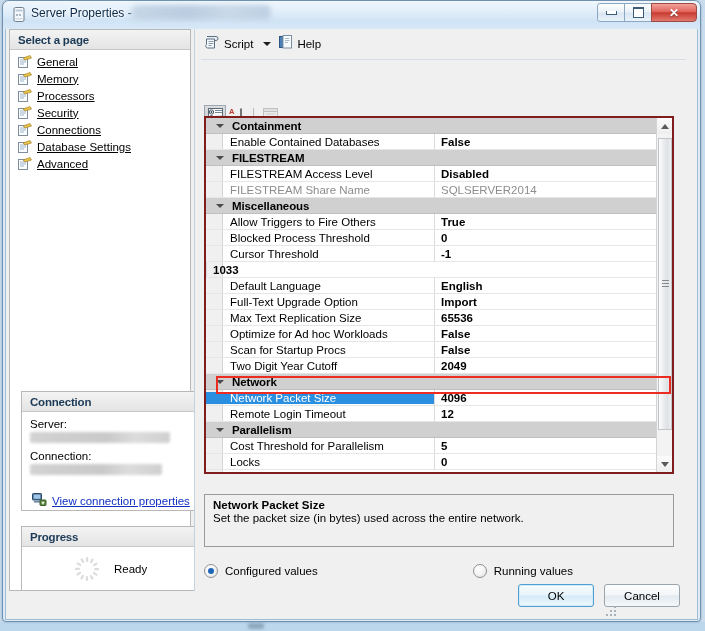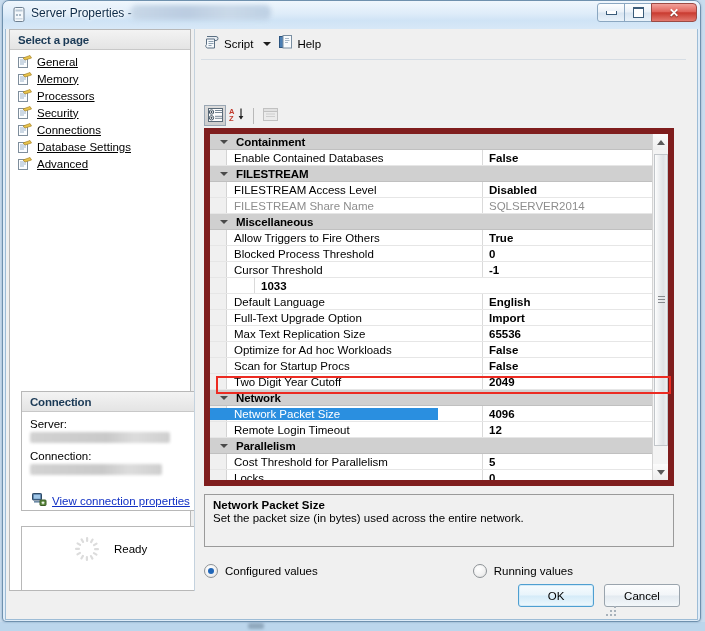--- a/index.html
+++ b/index.html
@@ -247,23 +247,23 @@
   .gt-btn.pressed {
     border: 1px solid #9aa7b4;
     background: linear-gradient(180deg,#dcdcdc,#cdcdcd);
   }
   .gt-sep { width: 1px; height: 16px; background: #b9b9b9; margin: 0 5px; }
   .gt-btn.disabled { opacity: .45; }
 
   
   .grid {
     position: absolute;
-    left: 9px; top: 99px;
+    left: 9px; top: 87px;
     width: 470px; height: 358px;
-    border: 6px solid #7f1d1d;
+    border: 2px solid #7f1d1d;
     background: #fff;
     box-sizing: border-box;
     overflow: hidden;
   }
   .grid-rows { position: absolute; left: 0; top: 0; width: 453px; }
   .grid-gutter {
     position: absolute; left: 0; top: 0; width: 16px; height: 100%;
     background: #f0f0f0;
     border-right: 1px solid #d4d4d4;
   }
@@ -301,21 +301,20 @@
   .row .value {
     flex: 1;
     padding-left: 6px;
     font-size: 11.5px;
     font-weight: bold;
     border-left: 1px solid #dadada;
     height: 100%;
     display: flex; align-items: center;
     box-sizing: border-box;
     white-space: nowrap;
-    margin-left: 44px;
   }
   .row.dim .name, .row.dim .value { color: #8d8d8d; font-weight: normal; }
   .row.selected .name {
     background: #2a8fe0;
     color: #fff;
   }
   .row.selected .value { color: #000; }
 
   
   .annotation-box {
@@ -593,20 +592,21 @@
               <rect x="8" y="7" width="6" height="5.5" rx="0.8" fill="#5d8b3e" stroke="#3a5a25"></rect>
               <path d="M11 8.4 v2.8 M9.6 9.8 h2.8" stroke="#fff" stroke-width="1.1"></path>
             </svg>
           </span>
           <span class="conn-link">View connection properties</span>
         </div>
       </div>
     </div>
 
     <div class="left-section" id="progress-section">
+      <div class="pane-header">Progress</div>
       <div class="progress-body">
         <span class="spinner">
           <svg width="26" height="26" viewBox="0 0 26 26">
             <g fill="#dcdcdc">
               <rect x="12" y="1" width="2.2" height="5" rx="1" transform="rotate(0 13 13)"></rect>
               <rect x="12" y="1" width="2.2" height="5" rx="1" transform="rotate(30 13 13)"></rect>
               <rect x="12" y="1" width="2.2" height="5" rx="1" transform="rotate(60 13 13)"></rect>
               <rect x="12" y="1" width="2.2" height="5" rx="1" transform="rotate(90 13 13)"></rect>
               <rect x="12" y="1" width="2.2" height="5" rx="1" transform="rotate(120 13 13)"></rect>
               <rect x="12" y="1" width="2.2" height="5" rx="1" transform="rotate(150 13 13)"></rect>

